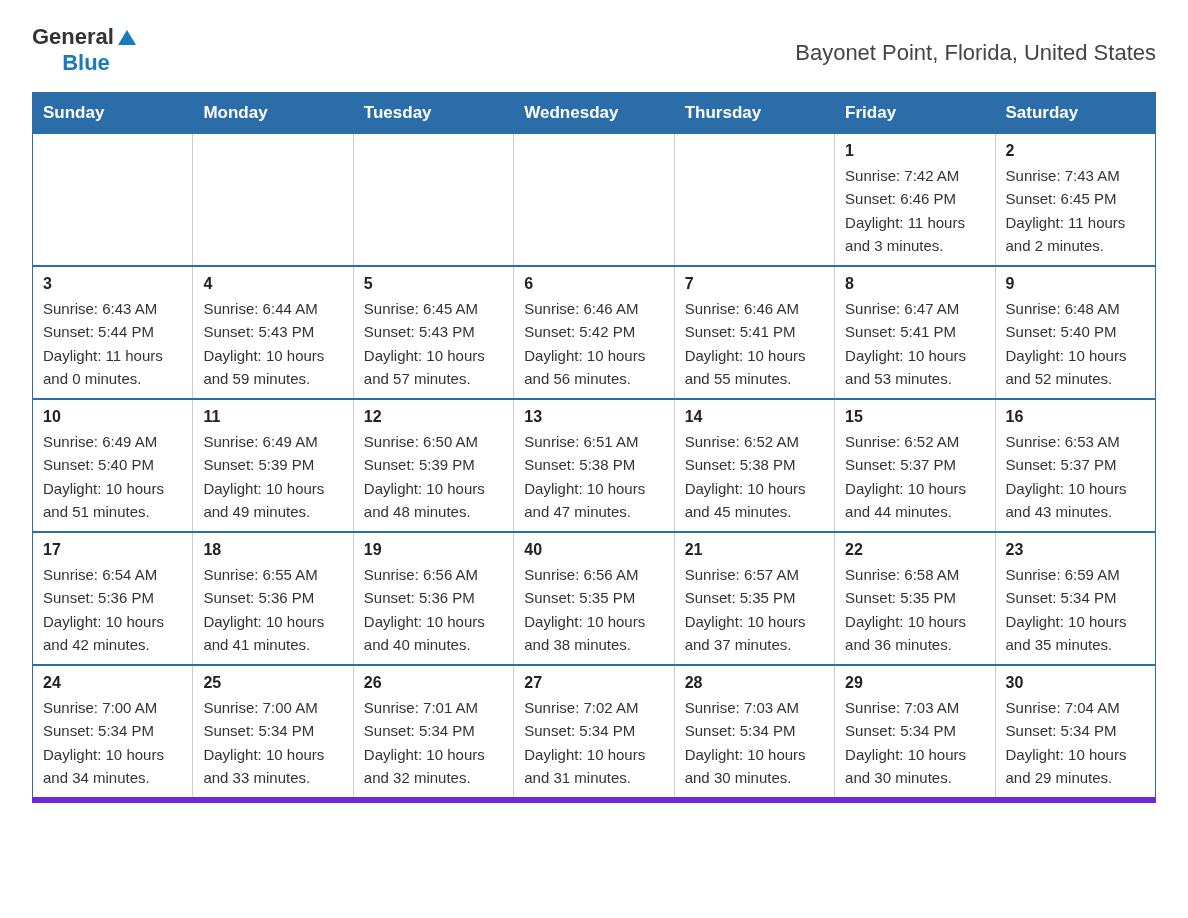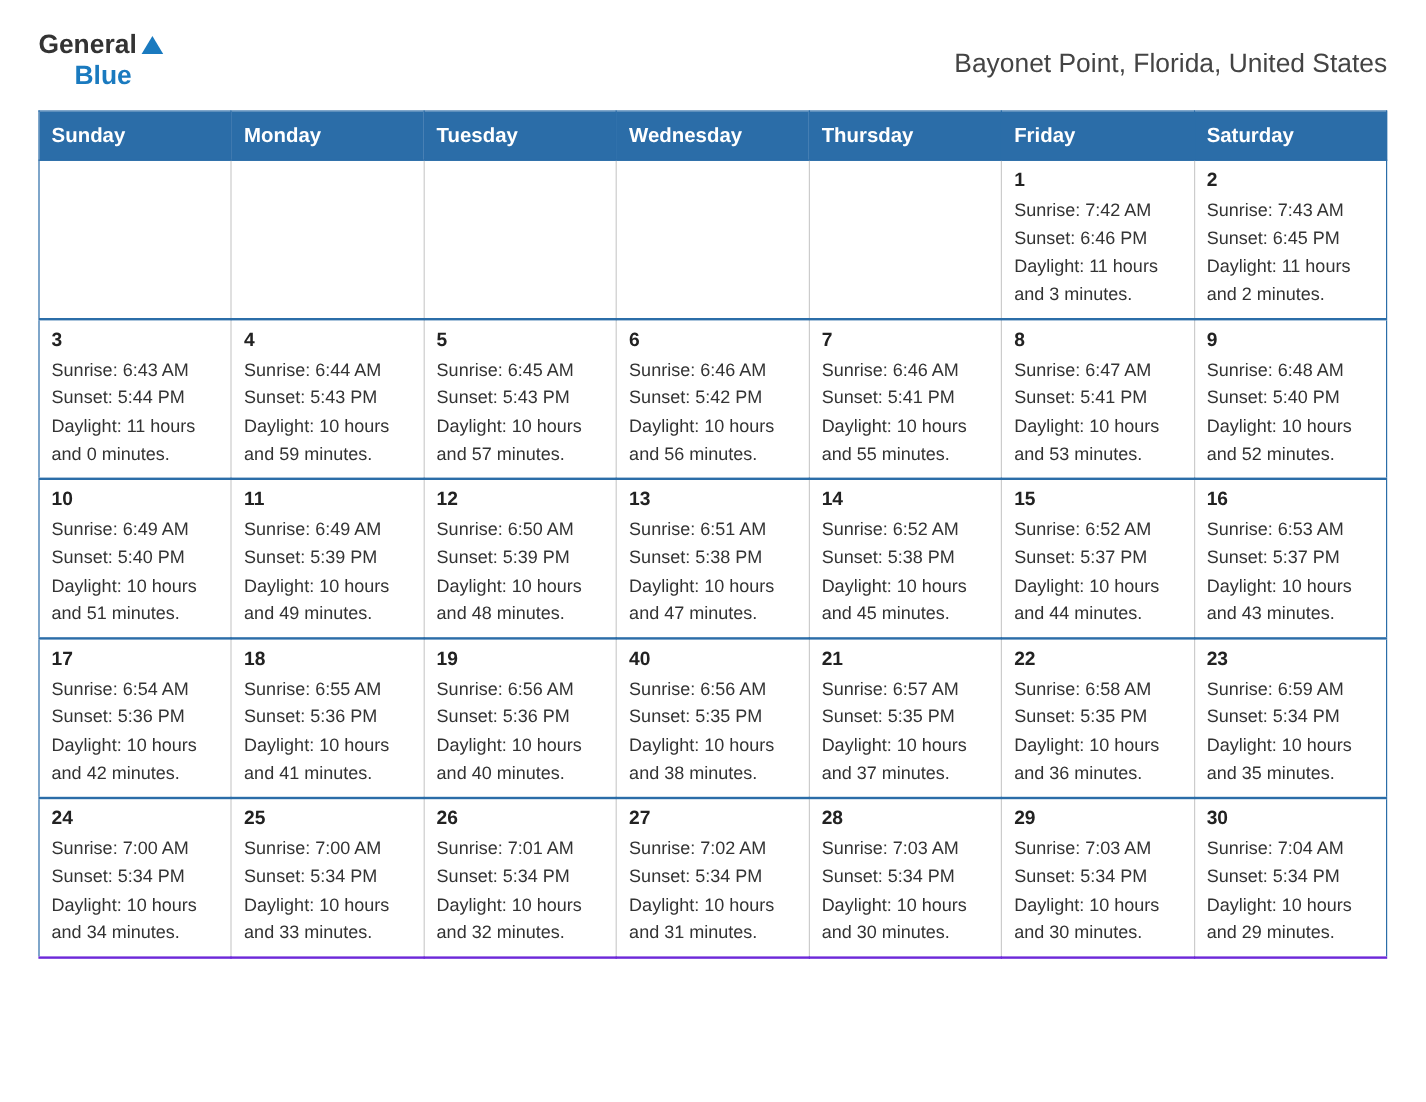--- a/index.html
+++ b/index.html
@@ -89,21 +89,21 @@
       color: #222;
       display: block;
       margin-bottom: 4px;
     }
     .day-info {
       font-size: 15px;
       color: #333;
       line-height: 1.55;
     }
     tbody tr:last-child {
-      border-bottom: 2px solid #6d28d9;
+      border-bottom: 6px solid #6d28d9;
       margin-left: 48px;
     }
   </style>
 </head>
 <body>
 
 <div class="header-area">
   <div class="logo-wrapper">
     <div class="logo-top-row">
       <span class="logo-text-general">General</span>

